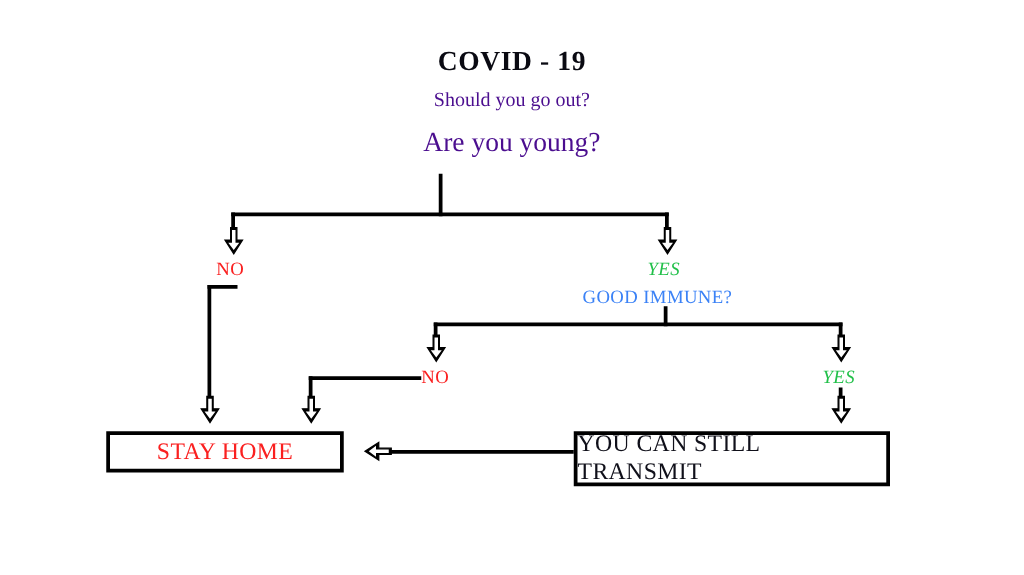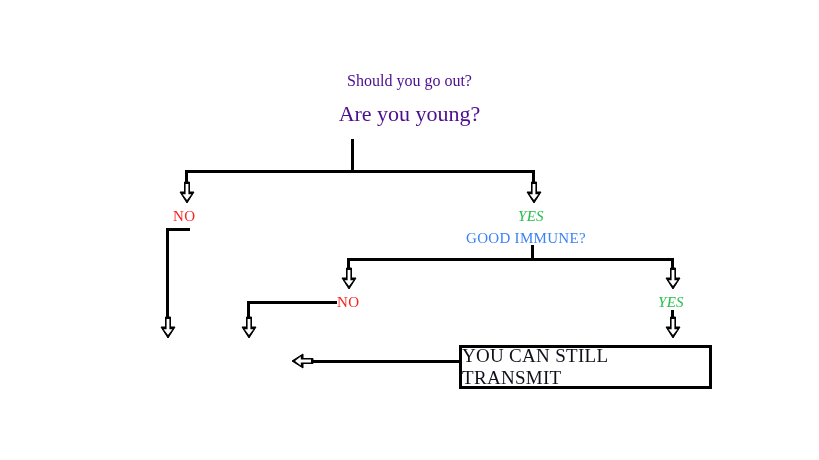--- a/index.html
+++ b/index.html
@@ -74,20 +74,21 @@
   .arrow {
     position: absolute;
     overflow: visible;
   }
 </style>
 </head>
 <body>
 
 <div id="canvas">
 
+  <div class="txt" id="title">COVID - 19</div>
   <div class="txt" id="q1">Should you go out?</div>
   <div class="txt" id="q2">Are you young?</div>
 
   <div class="ln" style="left:351px; top:139px; width:3px; height:34px;"></div>
   <div class="ln" style="left:185px; top:170px; width:350px; height:3px;"></div>
   <div class="ln" style="left:185px; top:170px; width:3px; height:14px;"></div>
   <div class="ln" style="left:532px; top:170px; width:3px; height:14px;"></div>
 
   <svg class="arrow" style="left:178px; top:182px;" width="18" height="22" viewBox="0 0 18 22">
     <polygon points="6.5,0 11.5,0 11.5,10 16,10 9,21 2,10 6.5,10" fill="#000000" stroke="#000000" stroke-width="1"></polygon>
@@ -133,20 +134,23 @@
     <polygon points="6.5,0 11.5,0 11.5,10 16,10 9,21 2,10 6.5,10" fill="#000000" stroke="#000000" stroke-width="1"></polygon>
     <polygon points="7.6,2 10.4,2 10.4,12.2 13.4,12.2 9,18 4.6,12.2 7.6,12.2" fill="#ffffff"></polygon>
   </svg>
 
   <div class="ln" style="left:671px; top:310px; width:3px; height:10px;"></div>
   <svg class="arrow" style="left:664px; top:317px;" width="18" height="22" viewBox="0 0 18 22">
     <polygon points="6.5,0 11.5,0 11.5,10 16,10 9,21 2,10 6.5,10" fill="#000000" stroke="#000000" stroke-width="1"></polygon>
     <polygon points="7.6,2 10.4,2 10.4,12.2 13.4,12.2 9,18 4.6,12.2 7.6,12.2" fill="#ffffff"></polygon>
   </svg>
 
+  <div class="box box-stay" style="left:85px; top:345px; width:190px; height:33px;">
+    <span>STAY HOME</span>
+  </div>
 
   <div class="box box-tr" style="left:459px; top:345px; width:253px; height:44px;">
     <span>YOU CAN STILL TRANSMIT</span>
   </div>
 
   <div class="ln" style="left:308px; top:360px; width:151px; height:3px;"></div>
   <svg class="arrow" style="left:292px; top:352px;" width="22" height="18" viewBox="0 0 22 18">
     <polygon points="21,6.5 21,11.5 11,11.5 11,16 0,9 11,2 11,6.5" fill="#000000" stroke="#000000" stroke-width="1"></polygon>
     <polygon points="19,7.6 19,10.4 8.8,10.4 8.8,13.4 3,9 8.8,4.6 8.8,7.6" fill="#ffffff"></polygon>
   </svg>

